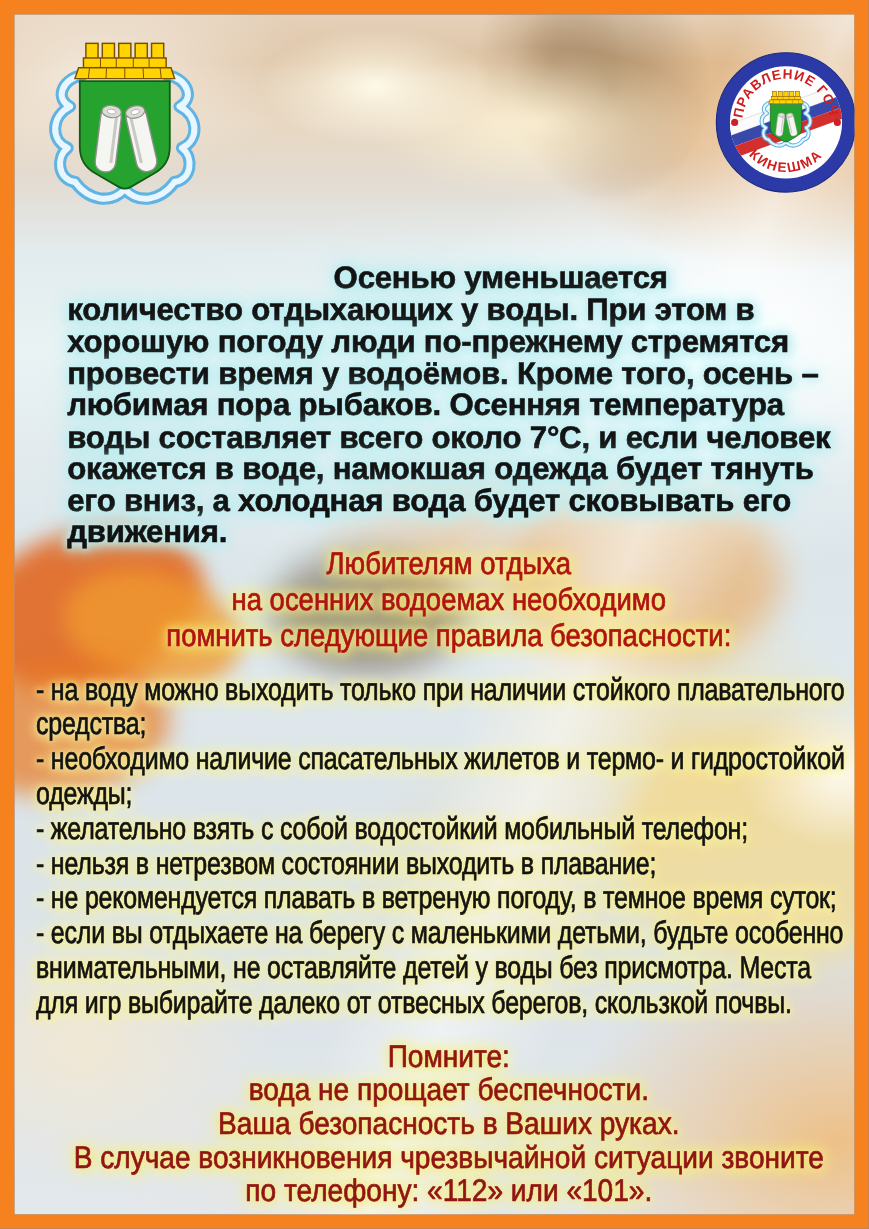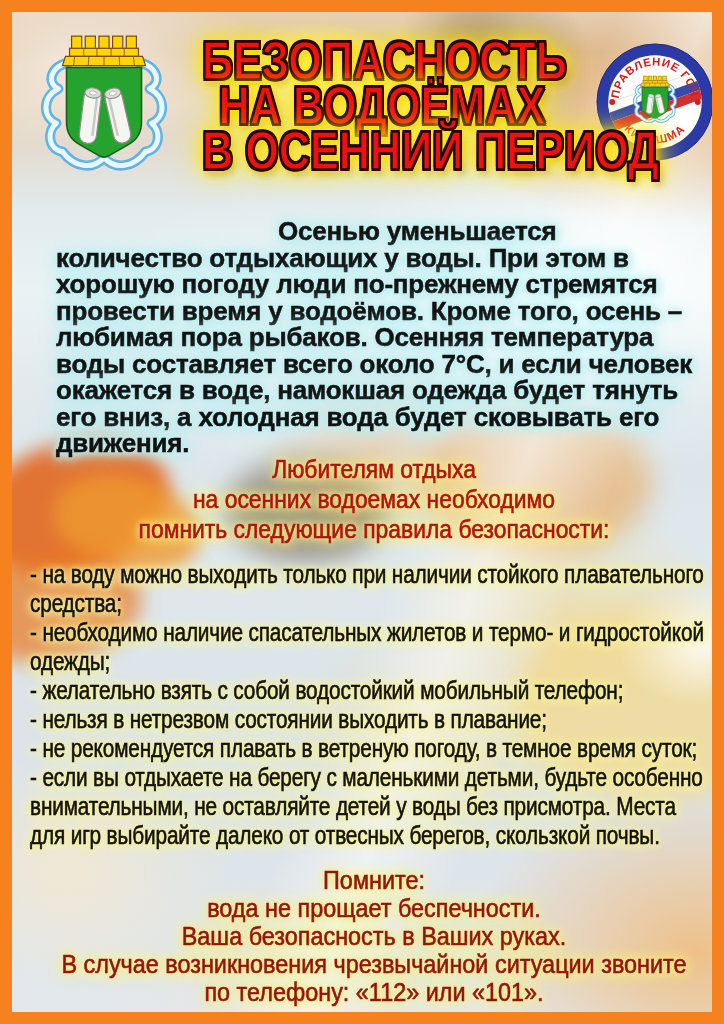--- a/index.html
+++ b/index.html
@@ -150,25 +150,20 @@
       </g>
       <g transform="rotate(-13 78 88)">
         <rect x="70" y="62" width="17" height="54" rx="8" fill="#f5f5f2" stroke="#8f8f8a" stroke-width="1.2"></rect>
         <line x1="74" y1="70" x2="74" y2="108" stroke="#c9c9c2" stroke-width="2.5"></line>
         <ellipse cx="78.5" cy="66" rx="8" ry="5" fill="#dcdcd6" stroke="#8f8f8a" stroke-width="1"></ellipse>
         <ellipse cx="78.5" cy="66" rx="3.5" ry="2" fill="#ffffff" stroke="#aaaaaa" stroke-width="0.7"></ellipse>
       </g>
     </g>
   </svg>
 
-  <div class="title">
-    <div class="tline">БЕЗОПАСНОСТЬ</div>
-    <div class="tline">НА ВОДОЁМАХ</div>
-    <div class="tline">В ОСЕННИЙ ПЕРИОД</div>
-  </div>
 
   <svg class="badge" viewBox="0 0 122 122" xmlns="http://www.w3.org/2000/svg">
     <defs>
       <clipPath id="innerClip">
           <circle cx="61" cy="61" r="47.5"></circle>
         </clipPath>
       <path id="arcTop" d="M 24,61 A 37,37 0 0 1 98,61" fill="none"></path>
       <path id="arcBot" d="M 19,61 A 42,42 0 0 0 103,61" fill="none"></path>
     </defs>
     <circle cx="61" cy="61" r="59" fill="#2b3aa6" stroke="#1c2a80" stroke-width="1"></circle>

